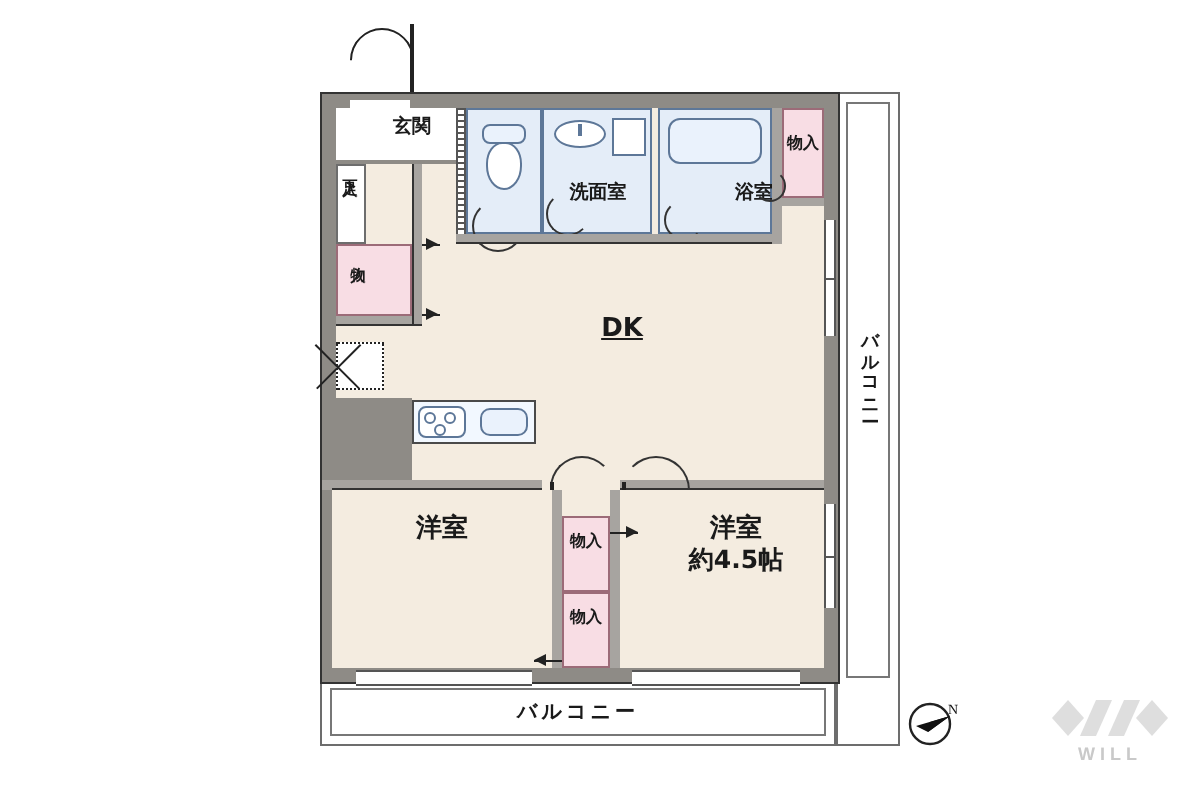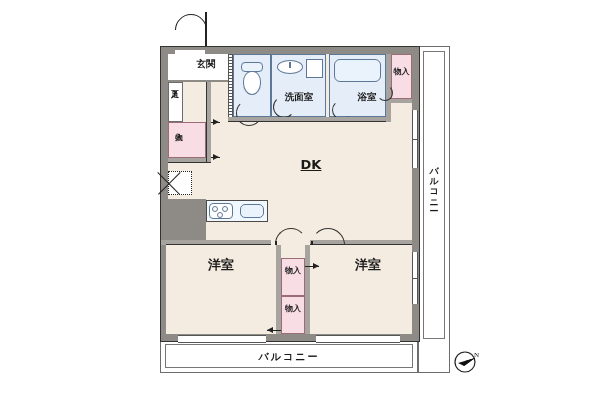--- a/index.html
+++ b/index.html
@@ -130,21 +130,21 @@
 
   <div class="fx" style="left:306px;top:59px;width:17px;height:19px;background:#fff;"></div>
   <div class="lbl lbl-sm" style="left:276px;top:92px;width:46px;">洗面室</div>
 
   <div class="abs" style="left:273px;top:96px;width:22px;height:22px;border:1px solid #333;border-radius:50%;
               border-top-color:transparent;border-right-color:transparent;"></div>
 
   <div class="abs floor-wet ol-blue" style="left:329px;top:54px;width:57px;height:63px;"></div>
 
   <div class="fx fx-r" style="left:334px;top:59px;width:47px;height:23px;background:#eaf2fc;border-radius:6px;"></div>
-  <div class="lbl lbl-sm" style="left:346px;top:92px;width:42px;">浴室</div>
+  <div class="lbl lbl-sm" style="left:356px;top:92px;width:42px;">浴室</div>
 
   <div class="abs" style="left:332px;top:100px;width:20px;height:20px;border:1px solid #333;border-radius:50%;
               border-top-color:transparent;border-right-color:transparent;"></div>
 
   <div class="abs wall-mid" style="left:228px;top:117px;width:158px;height:5px;"></div>
   <div class="abs" style="left:228px;top:121px;width:158px;height:1px;background:#333;"></div>
   <div class="abs wall-mid" style="left:386px;top:54px;width:5px;height:68px;"></div>
 
   <div class="abs floor-closet ol-pink" style="left:391px;top:54px;width:21px;height:45px;"></div>
   <div class="lbl lbl-xs" style="left:391px;top:68px;width:21px;">物入</div>
@@ -183,20 +183,21 @@
   <div class="abs" style="left:311px;top:241px;width:1.5px;height:22px;background:#222;"></div>
 
   <div class="abs floor-room" style="left:166px;top:245px;width:110px;height:89px;"></div>
   <div class="lbl lbl-room" style="left:176px;top:258px;width:90px;">
     <span>洋室</span>
   </div>
 
   <div class="abs floor-room" style="left:310px;top:245px;width:102px;height:89px;"></div>
   <div class="lbl lbl-room" style="left:323px;top:258px;width:90px;">
     <span>洋室</span>
+    <span class="sz">約4.5帖</span>
   </div>
 
   <div class="abs wall-mid" style="left:276px;top:245px;width:5px;height:89px;"></div>
   <div class="abs wall-mid" style="left:305px;top:245px;width:5px;height:89px;"></div>
   <div class="abs floor-closet ol-pink" style="left:281px;top:258px;width:24px;height:38px;"></div>
   <div class="lbl lbl-xs" style="left:281px;top:267px;width:24px;">物入</div>
   <div class="abs floor-closet ol-pink" style="left:281px;top:296px;width:24px;height:38px;"></div>
   <div class="lbl lbl-xs" style="left:281px;top:305px;width:24px;">物入</div>
 
   <div class="abs" style="left:305px;top:266px;width:14px;height:1px;background:#222;"></div>
@@ -217,14 +218,23 @@
   <div class="lbl lbl-bal" style="left:229px;top:351px;width:120px;">バルコニー</div>
   <div class="lbl lbl-vert" style="left:429px;top:160px;">バルコニー</div>
 
   <svg id="compass" viewBox="0 0 28 28">
     <circle cx="13" cy="14" r="10" fill="#fff" stroke="#222" stroke-width="1.2"></circle>
     <path d="M23 10 L6 15 L12 18 Z" fill="#111"></path>
     <path d="M23 10 L12 18 L13 13 Z" fill="#111"></path>
     <text x="22" y="9" font-size="7" font-family="Liberation Serif, serif" fill="#111">N</text>
   </svg>
 
+  <div id="will">
+    <svg width="62" height="24" viewBox="0 0 62 24">
+      <polygon points="10,2 18,11 10,20 2,11" fill="#dedede"></polygon>
+      <polygon points="24,2 32,2 24,20 16,20" fill="#dedede"></polygon>
+      <polygon points="38,2 46,2 38,20 30,20" fill="#dedede"></polygon>
+      <polygon points="52,2 60,11 52,20 44,11" fill="#dedede"></polygon>
+    </svg>
+    <div class="will-txt">WILL</div>
+  </div>
 
 </div>
 
 </body></html>

